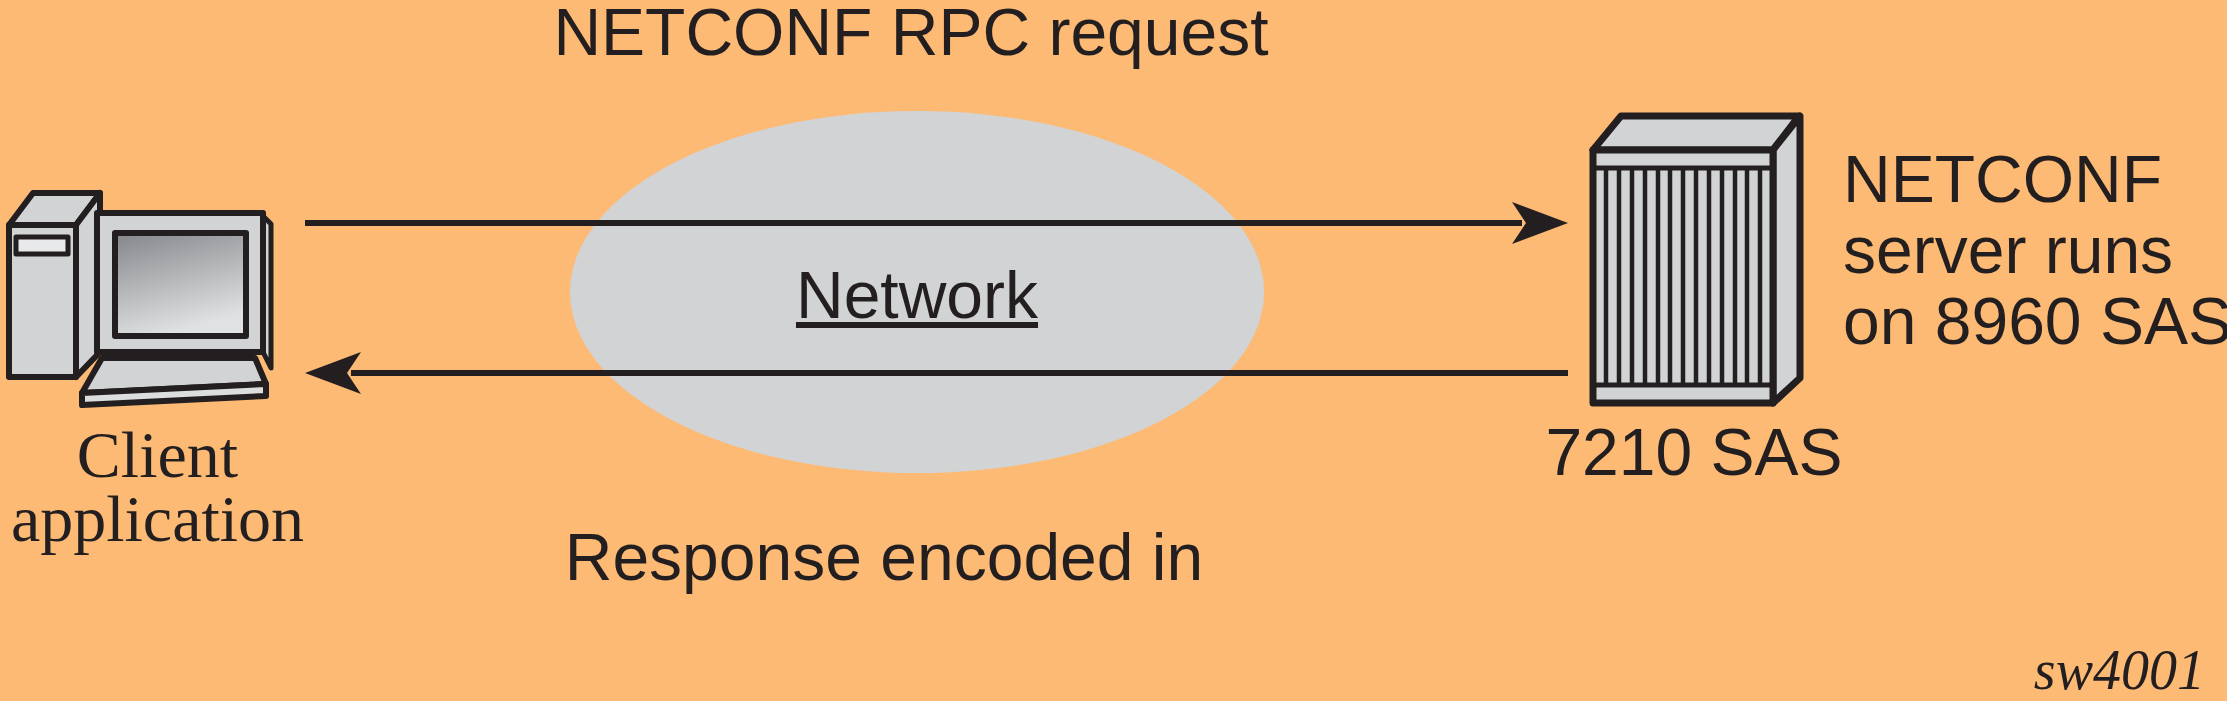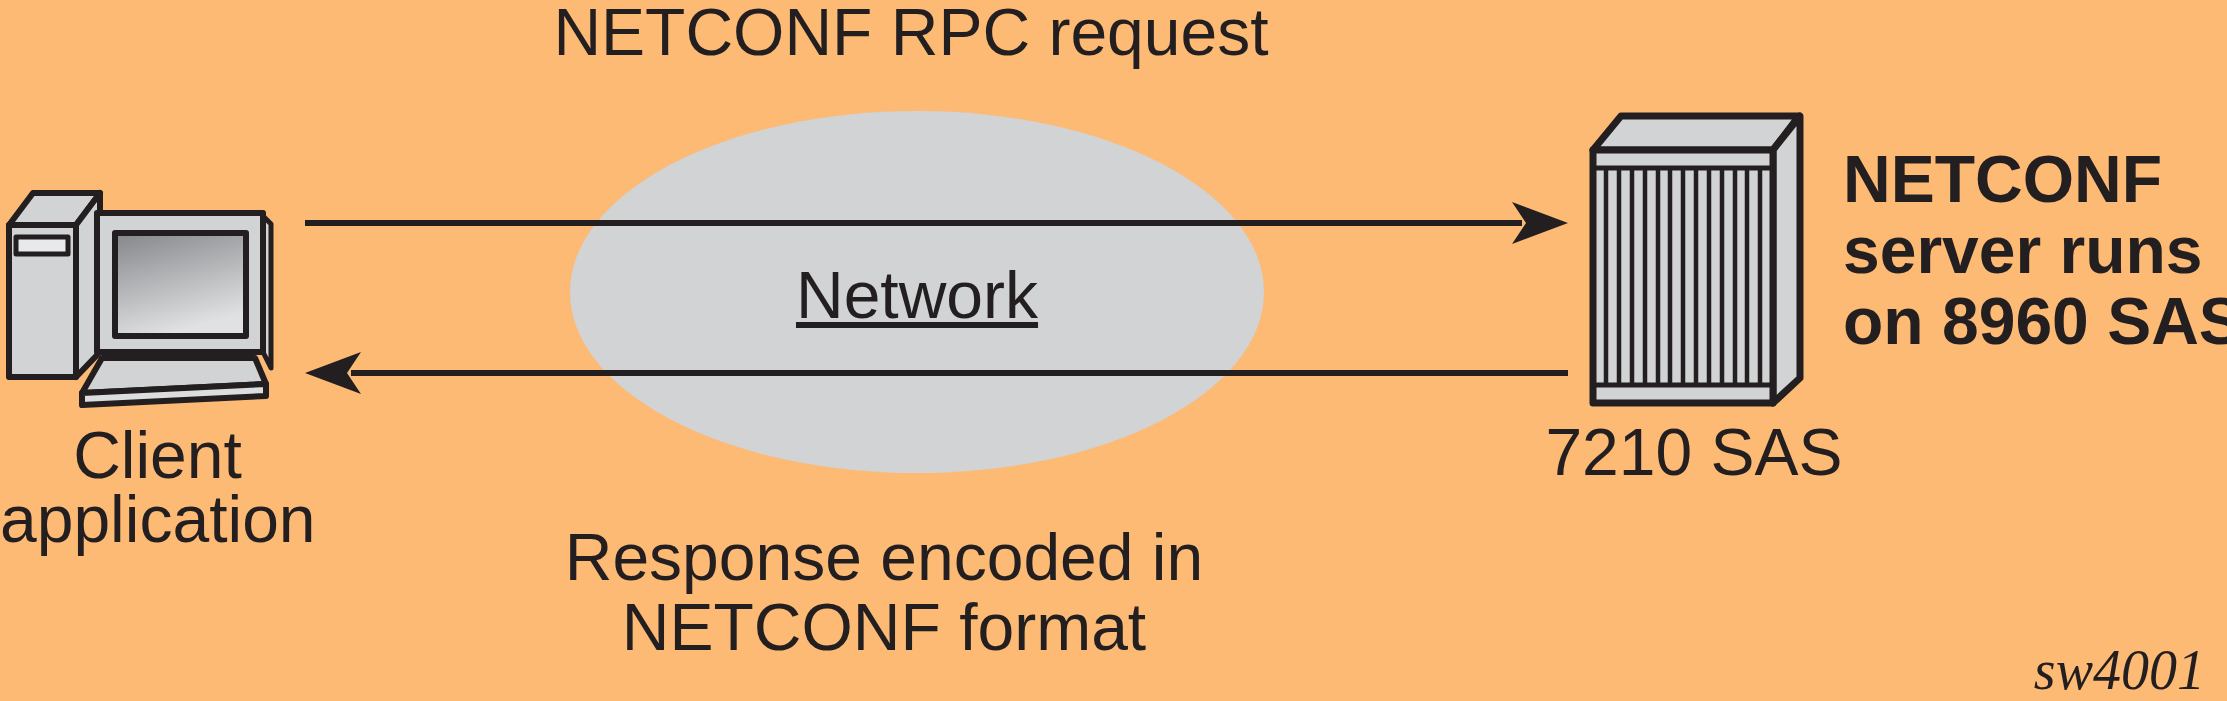--- a/index.html
+++ b/index.html
@@ -13,26 +13,26 @@
   }
   .gfx{position:absolute;left:0;top:0;}
   .lbl{
     position:absolute;
     font-size:66px;
     line-height:70px;
     color:#231f20;
     white-space:nowrap;
   }
   .lbl.center{text-align:center;}
-  .lbl.left{text-align:left;font-weight:bold;}
+  .lbl.left{text-align:left;}
   .lbl.right{text-align:right;}
   #rpc-label    {left:553px;  top:-3px;  width:716px;}
   #network-label{left:767px;  top:260px; width:300px;text-decoration:underline;}
   #response-label{left:534px; top:522px; width:700px;}
-  #client-label {left:0px;    top:423px; width:315px; line-height:64px;}
+  #client-label {left:0px;    top:423px; width:315px; line-height:64px;font-family:Liberation Serif, serif;}
   #server-label {left:1843px; top:144px; width:384px; line-height:71px;}
   #sas-label    {left:1544px; top:417px; width:300px;}
   #figure-id    {left:1905px; top:640px; width:300px;
                  font-family:"Liberation Serif", serif;
                  font-style:italic; font-size:56px; line-height:60px;}
 </style>
 </head>
 <body>
 
 <div class="canvas">
@@ -80,21 +80,20 @@
                M1735 170V383 M1747 170V383 M1760 170V383"></path>
     </g>
   </svg>
 
   <div class="lbl center" id="rpc-label">NETCONF RPC request</div>
 
   <div class="lbl center" id="network-label">Network</div>
 
   <div class="lbl center" id="response-label">
     <div>Response encoded in</div>
-    <div>NETCONF format</div>
   </div>
 
   <div class="lbl center" id="client-label">
     <div>Client</div>
     <div>application</div>
   </div>
 
   <div class="lbl left" id="server-label">
     <div>NETCONF</div>
     <div>server runs</div>

